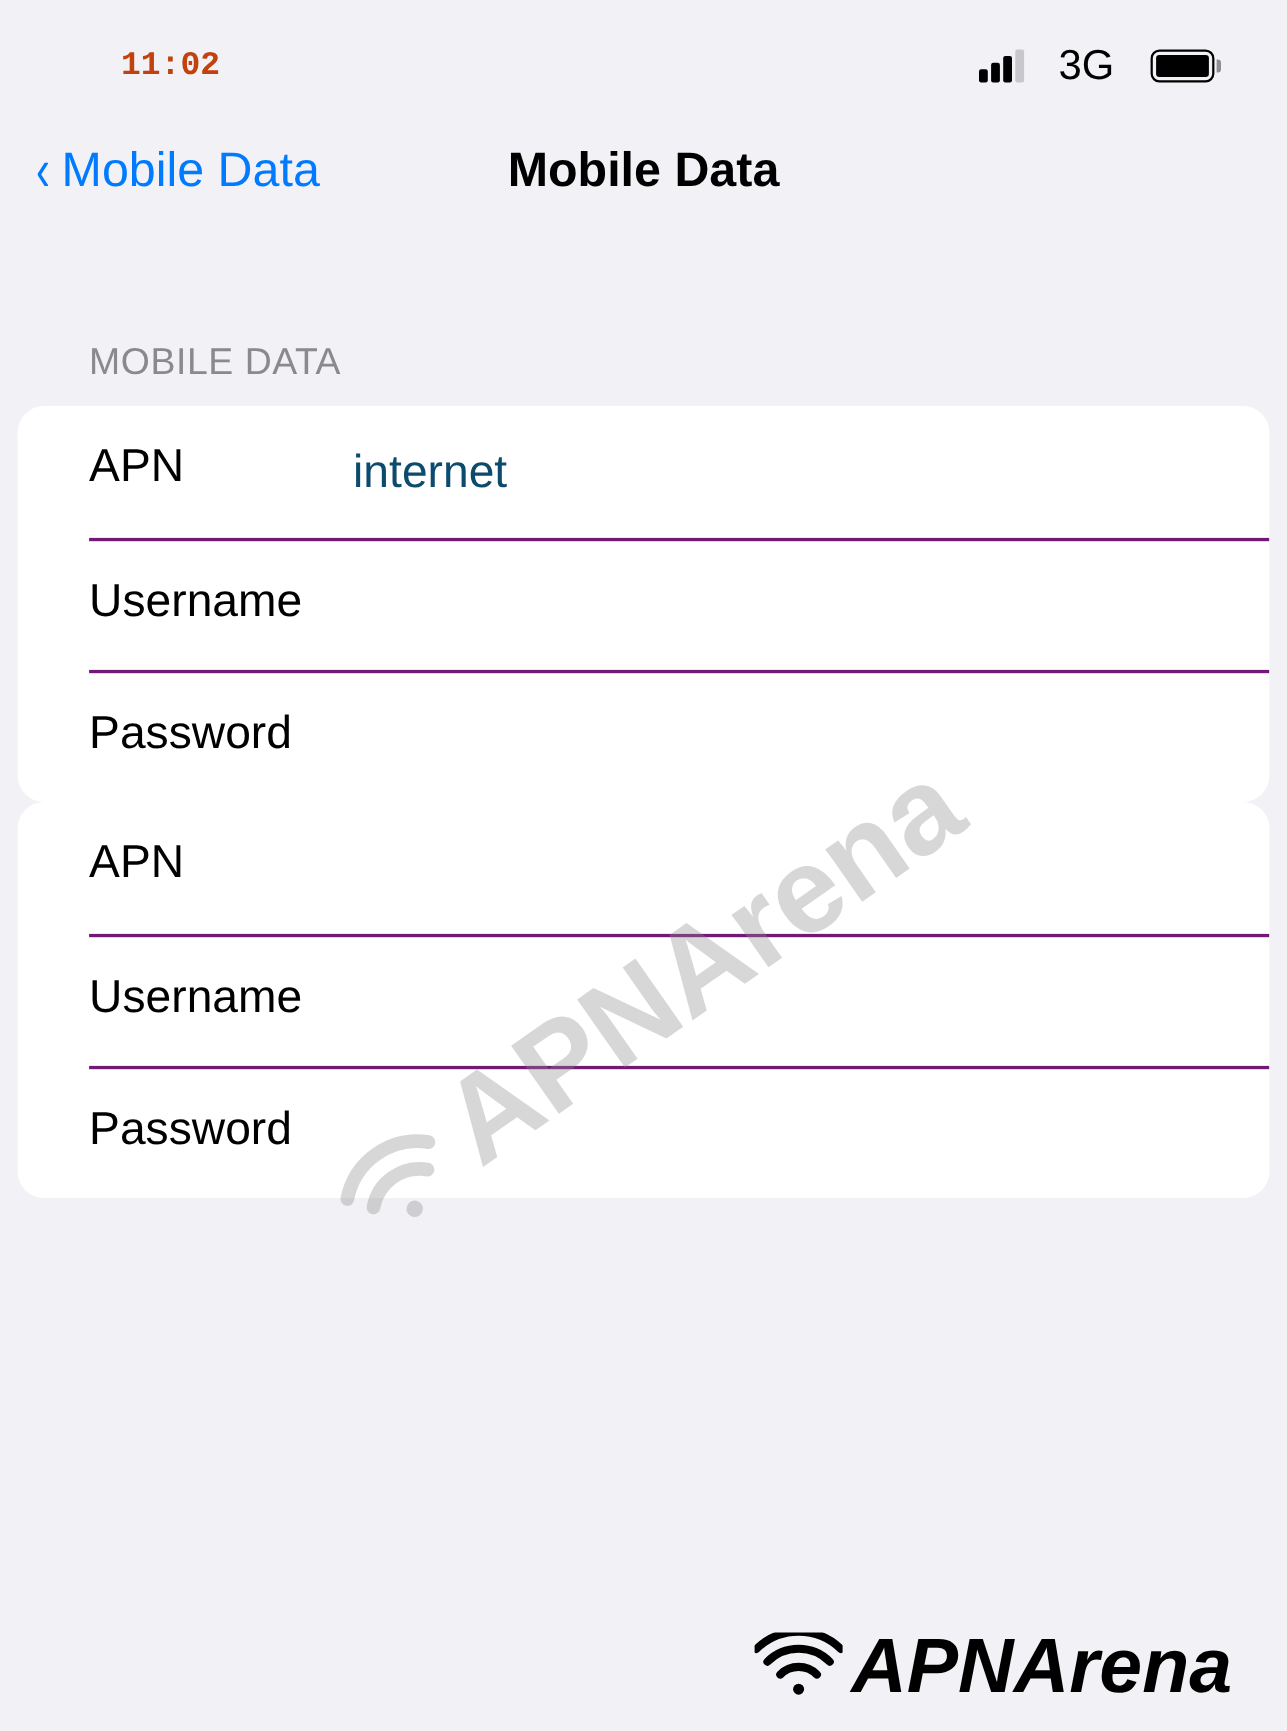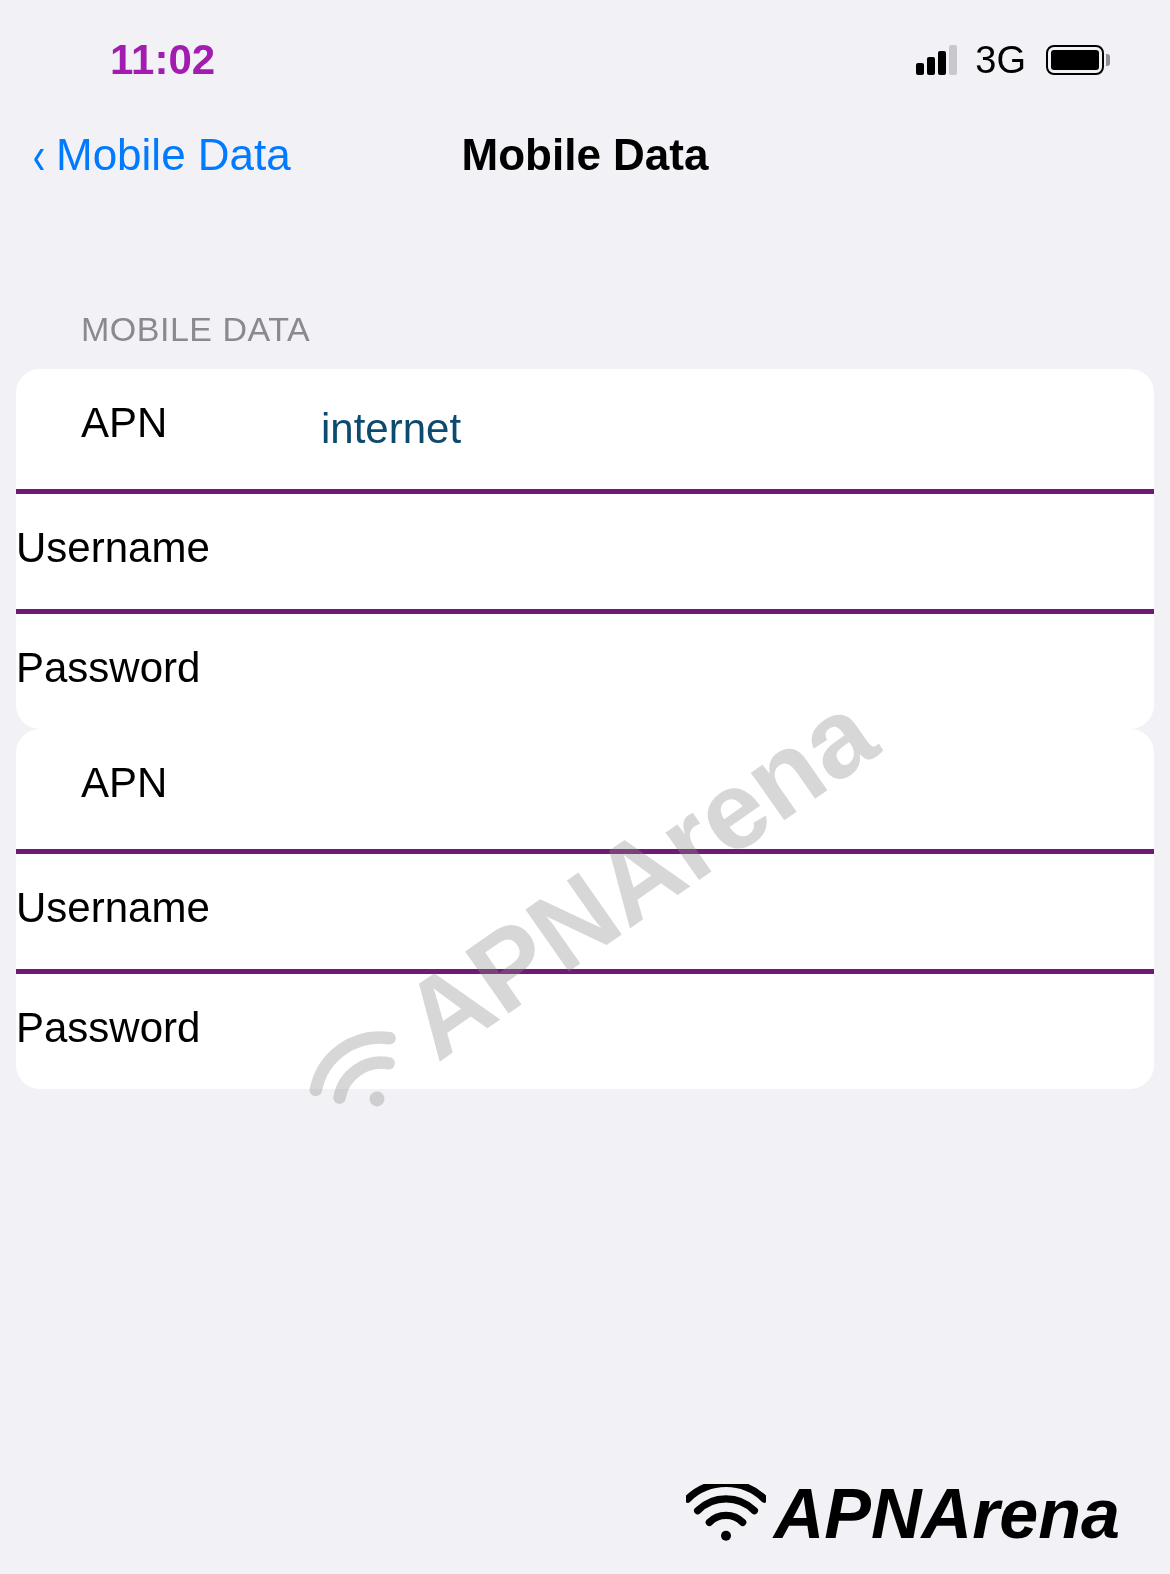--- a/index.html
+++ b/index.html
@@ -17,28 +17,29 @@
       overflow: hidden;
     }
     .status-bar {
       display: flex;
       justify-content: space-between;
       align-items: center;
       padding: 40px 60px 40px 110px;
       height: 120px;
     }
     .status-time {
-      font-size: 42px;
+      font-size: 30px;
       font-weight: 600;
-      color: #a21caf;
+      color: #c2410c;
+      font-family: Liberation Mono, monospace;
     }
     .status-right {
       display: flex;
       align-items: center;
-      gap: 12px;
+      gap: 25px;
     }
     .signal-bars {
       display: flex;
       align-items: flex-end;
       gap: 3px;
     }
     .signal-bar {
       width: 8px;
       background: #000;
       border-radius: 2px;
@@ -126,21 +127,22 @@
       background: #fff;
       border-radius: 24px;
       overflow: hidden;
     }
     .table-row {
       display: flex;
       padding: 30px 65px;
       min-height: 120px;
     }
     .table-row + .table-row {
-      border-top: 5px solid #701a75;
+      border-top: 3px solid #701a75;
+      margin-left: 65px;
       padding-left: 0;
       gap: 36px;
     }
     .row-label {
       font-size: 42px;
       font-weight: 400;
       color: #000;
       width: 240px;
       flex-shrink: 0;
     }

